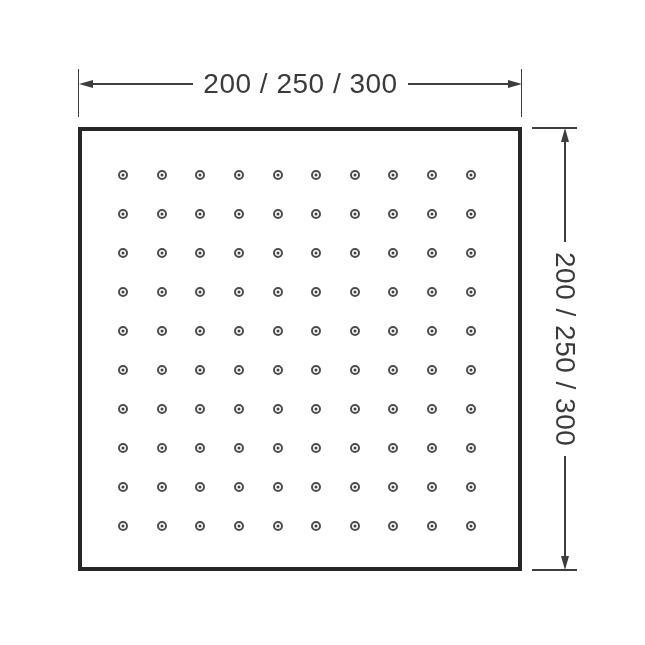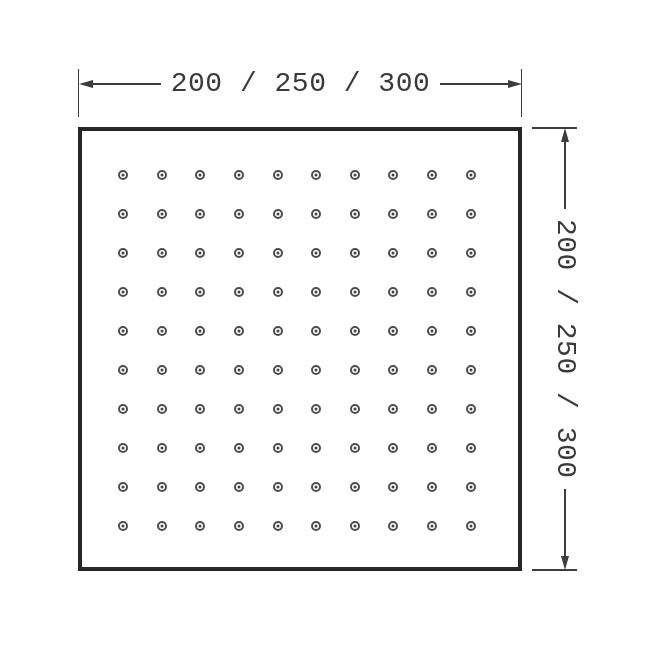--- a/index.html
+++ b/index.html
@@ -10,21 +10,21 @@
     --nozzle-ring: #4d4d4d;
     --nozzle-center: #414141;
   }
   * { margin: 0; padding: 0; box-sizing: border-box; }
   html, body { background: var(--background); }
   .canvas {
     position: relative;
     width: 645px;
     height: 645px;
     background: var(--background);
-    font-family: Liberation Mono, monospace;
+    font-family: Liberation Sans, sans-serif;
     overflow: hidden;
   }
 
   
   .head-square {
     position: absolute;
     left: 78px; top: 127px;
     width: 444px; height: 444px;
     border: 4px solid var(--outline);
     background: var(--background);

